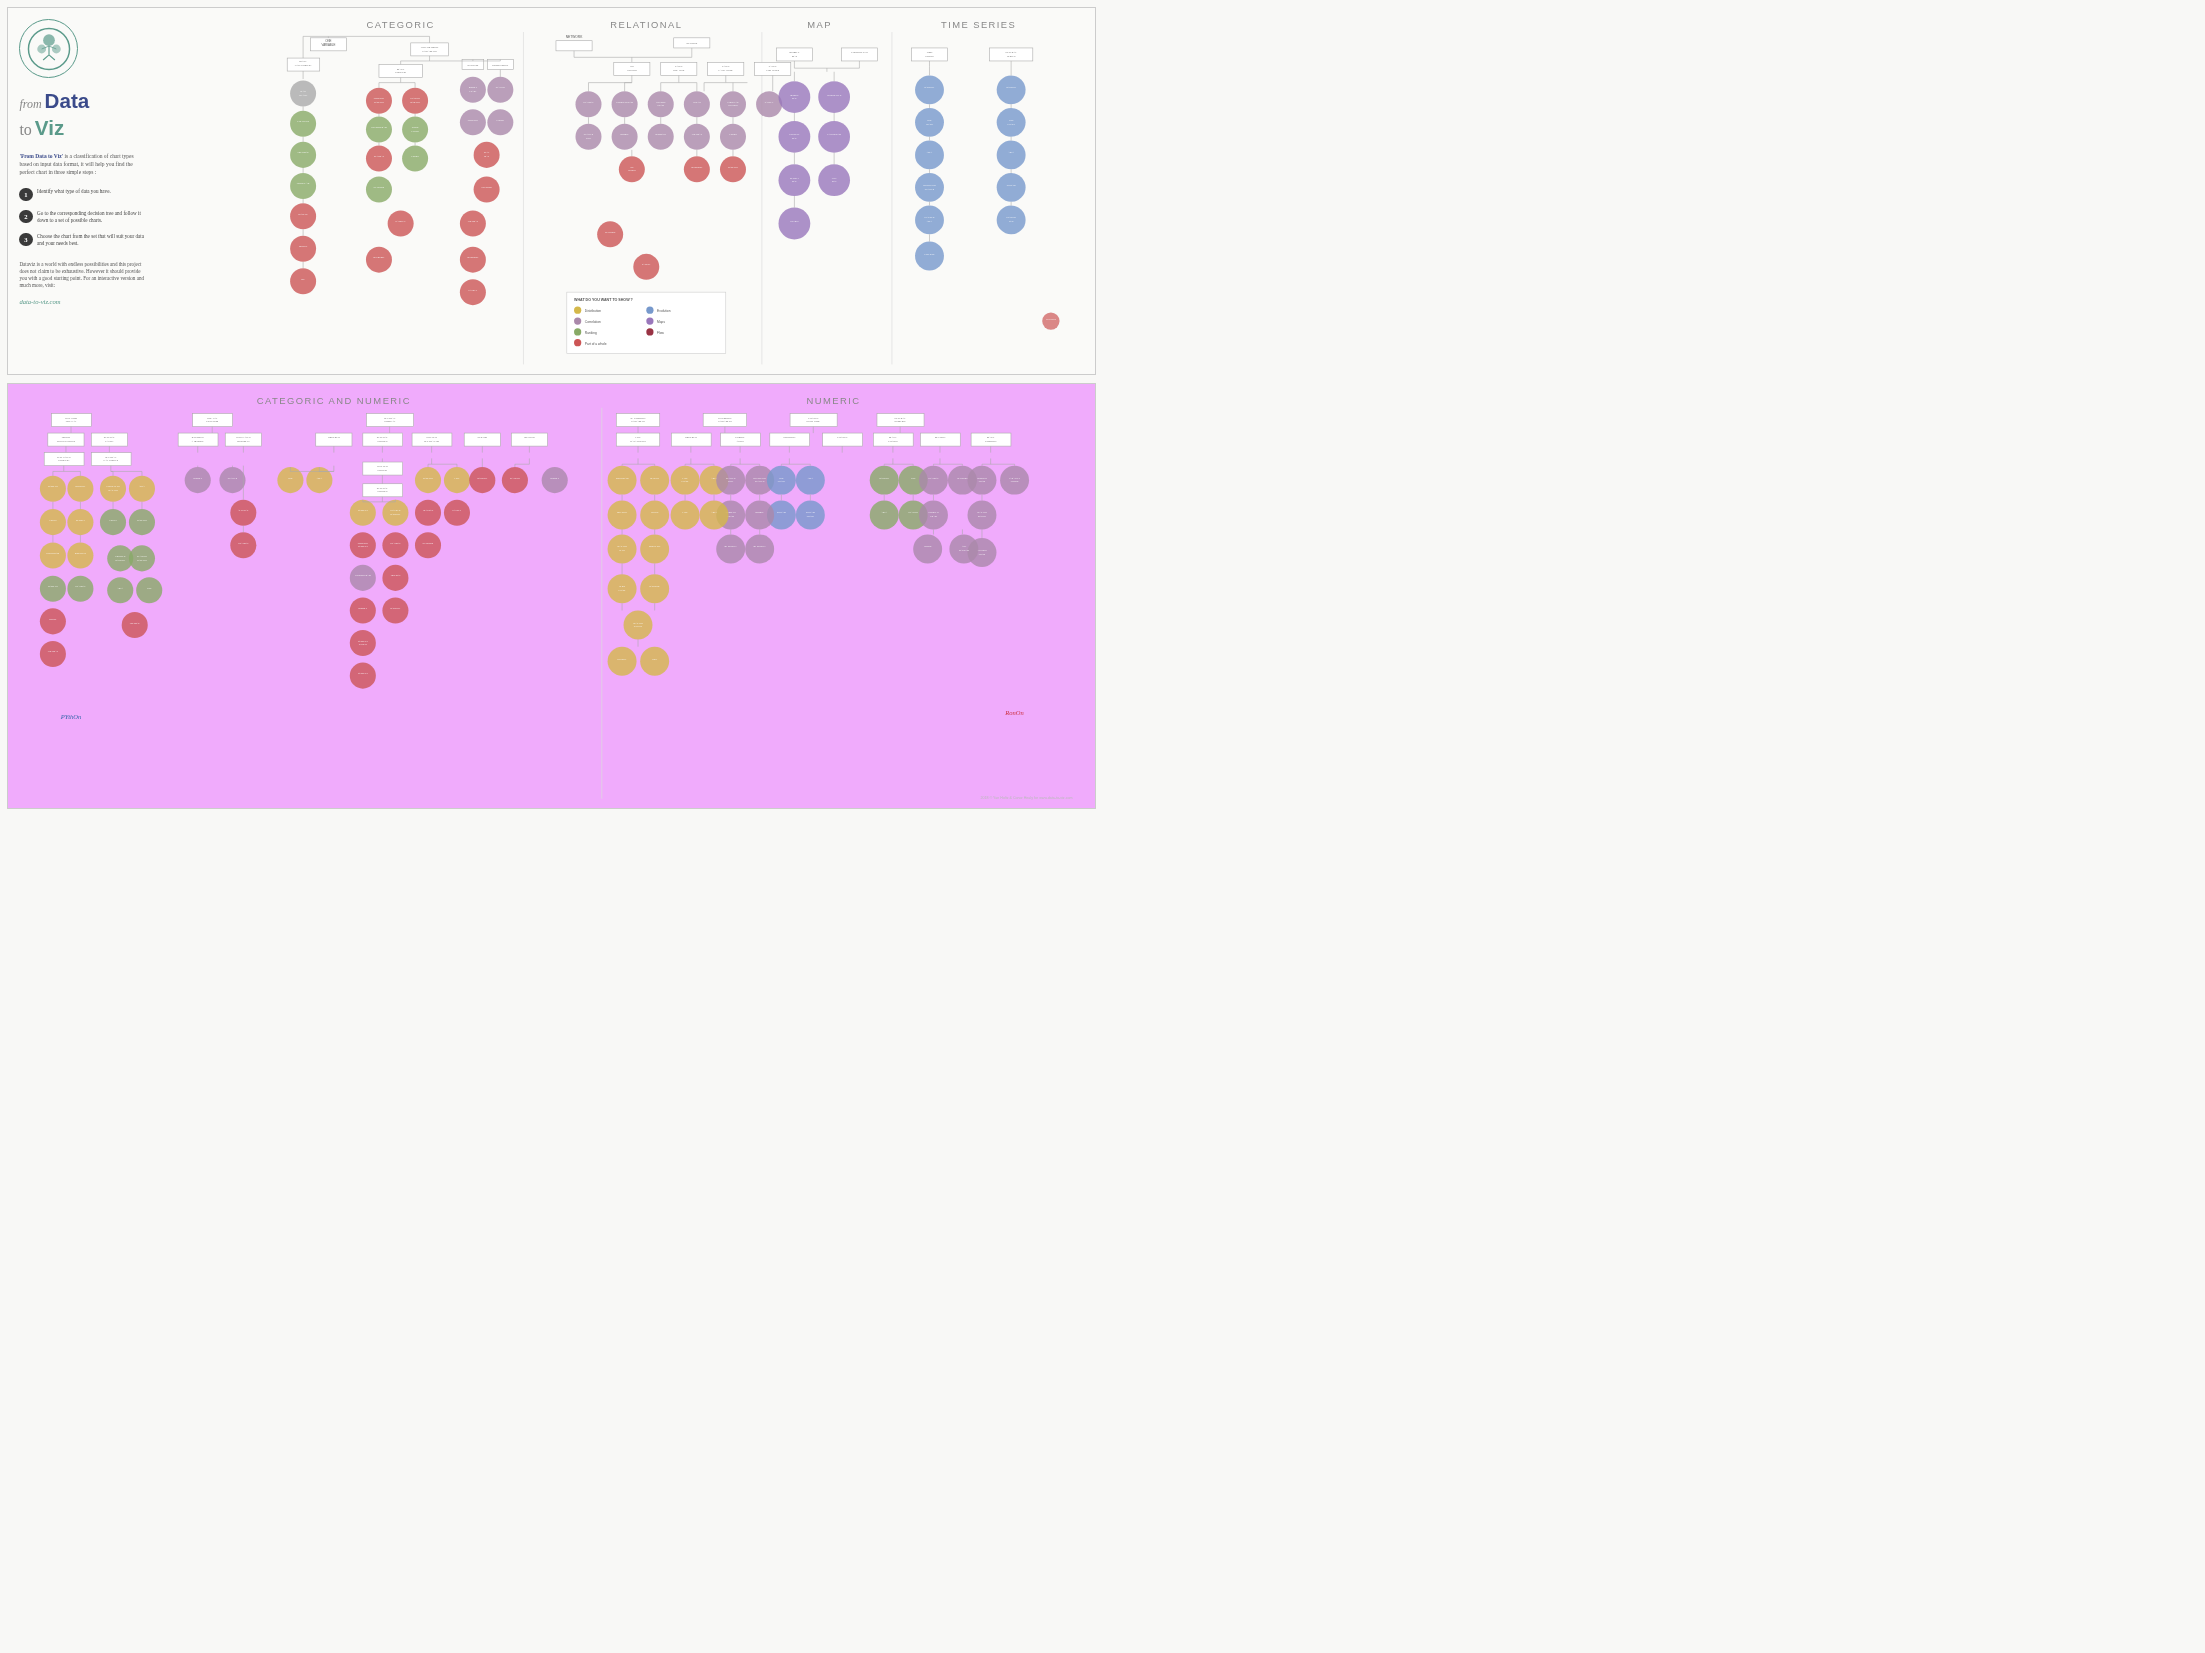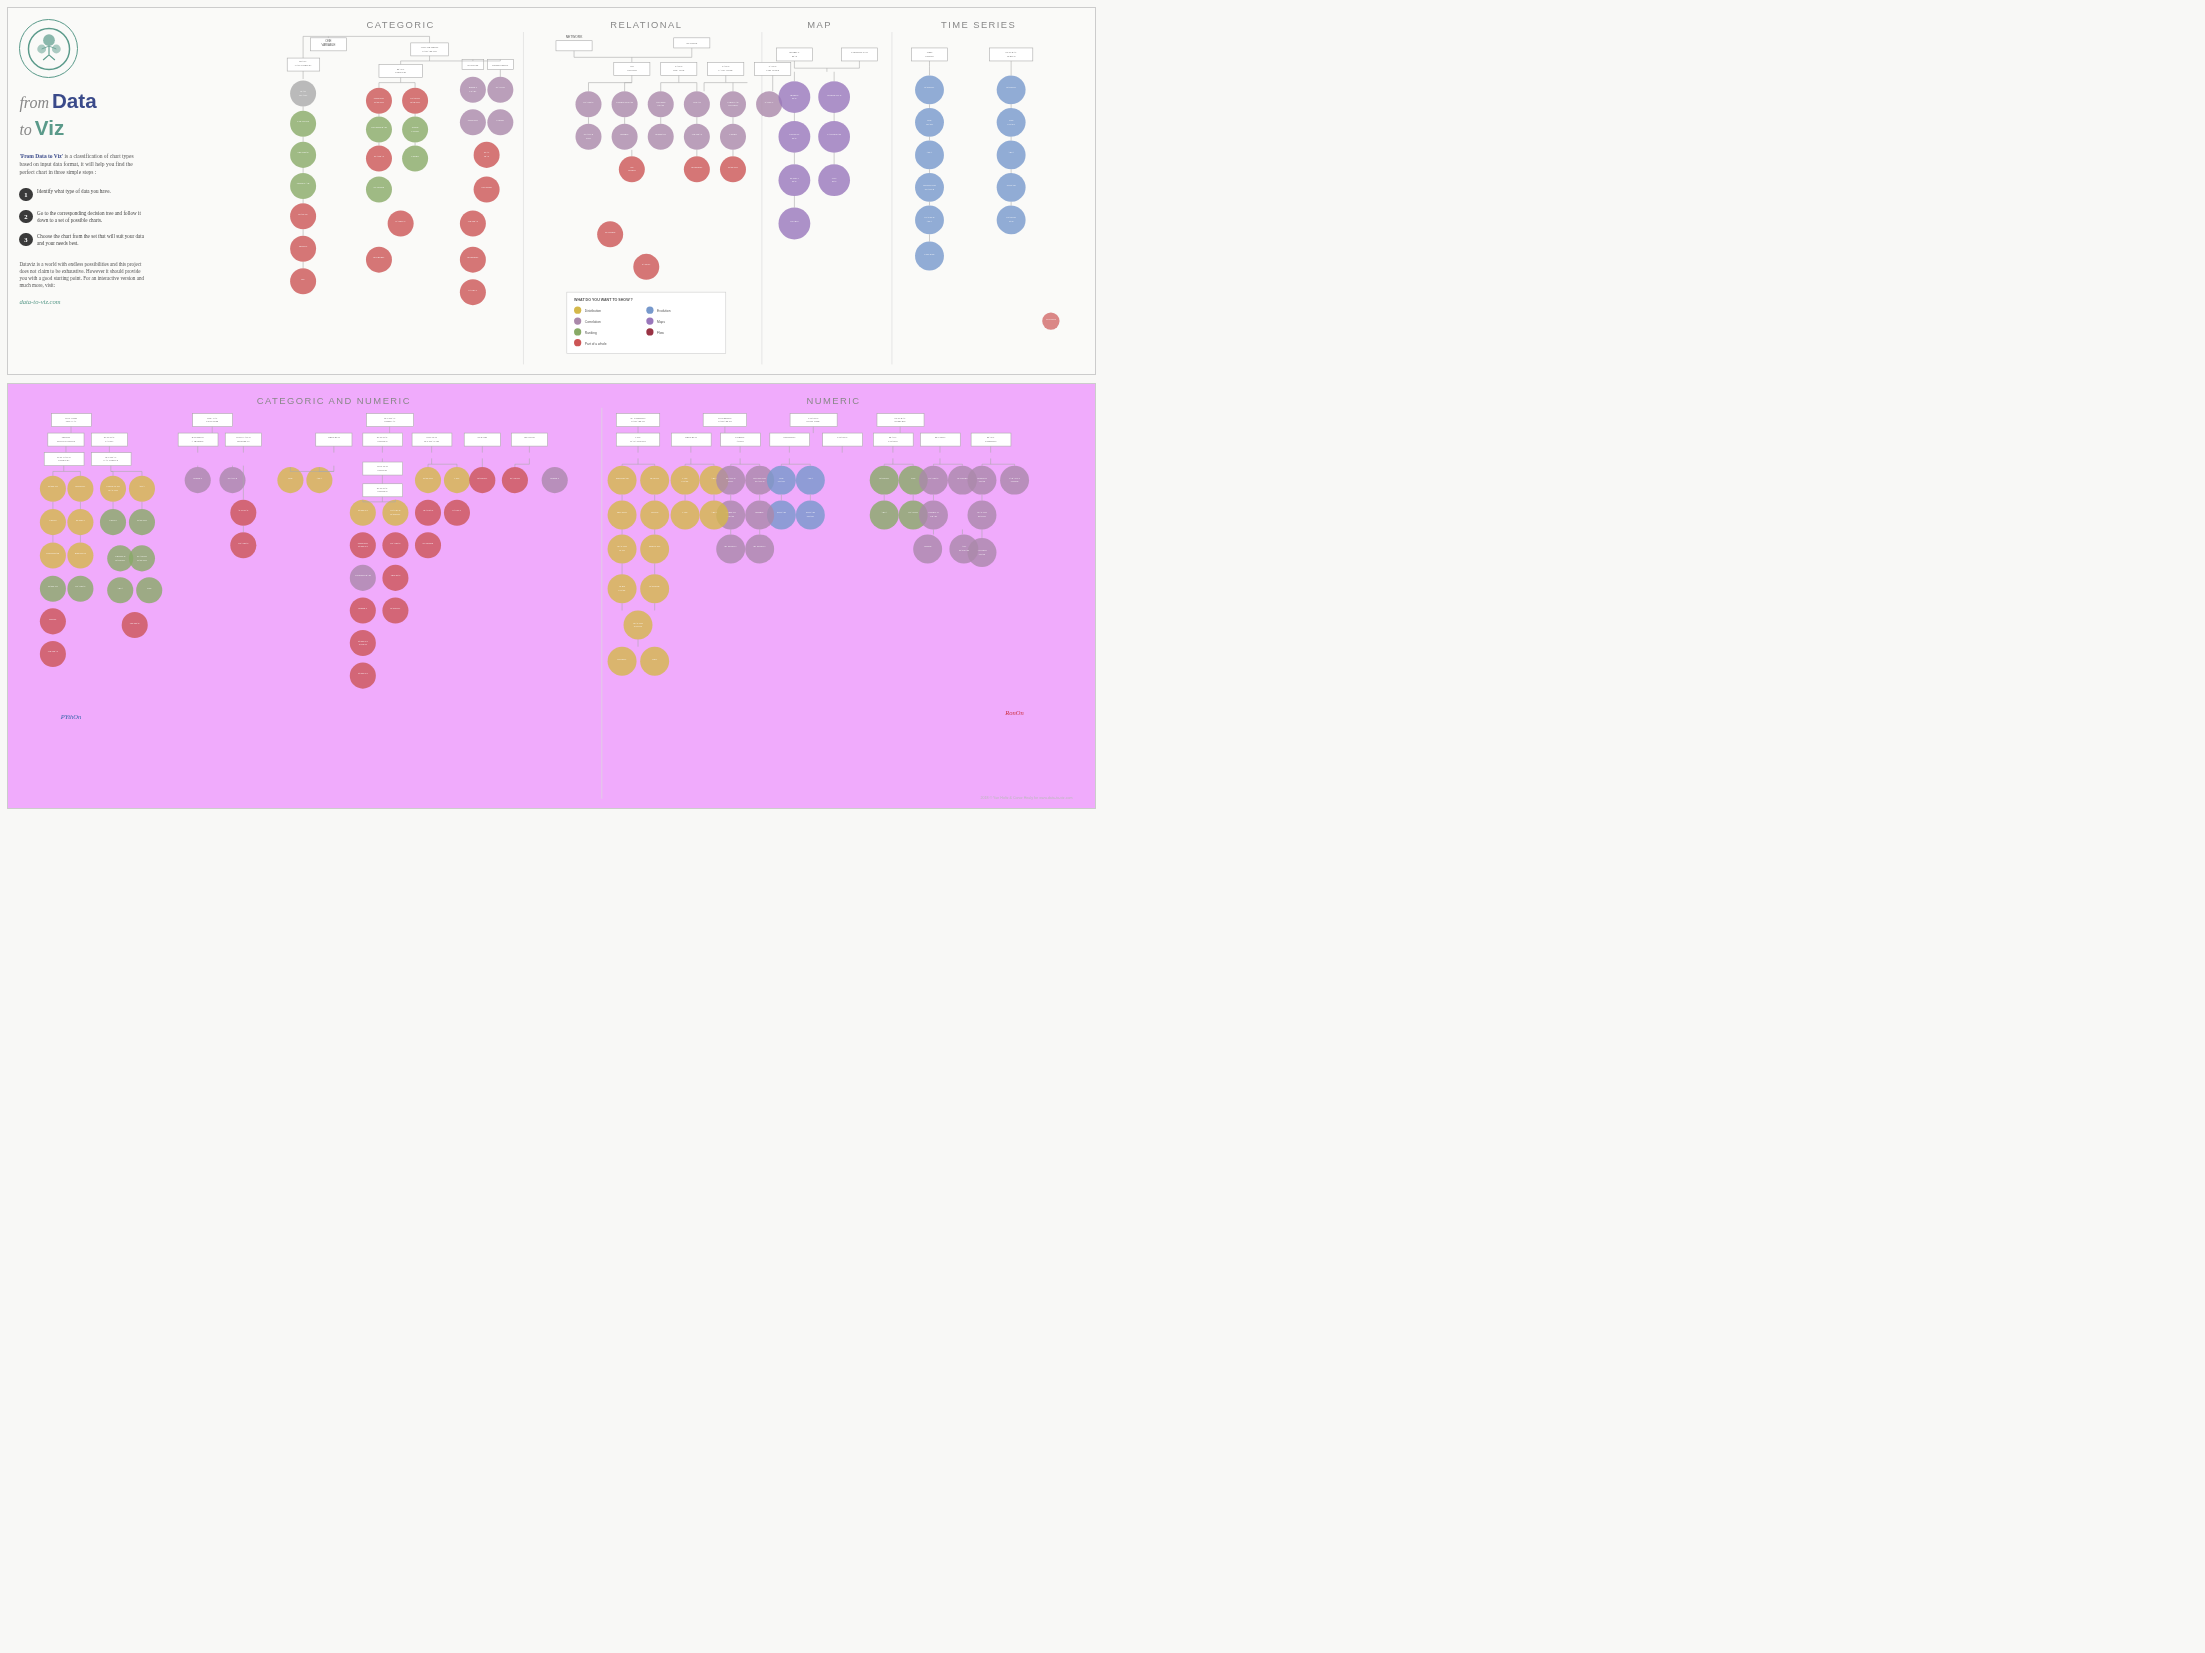--- a/index.html
+++ b/index.html
@@ -36,23 +36,23 @@
       align-items: center;
       justify-content: center;
       margin-bottom: 3.7px;
     }
 
     .brand-title {
       line-height: 1.3;
       margin-bottom: 5.9px;
     }
 
-    .brand-from { color: #888; font-style: italic; font-size: 16px; }
+    .brand-from { color: #888; font-style: italic; font-size: 12px; }
     .brand-data { color: #3a4a8a; font-size: 20.6px; font-weight: bold; font-family: 'Arial', sans-serif; }
-    .brand-to { color: #888; font-style: italic; font-size: 16px; }
+    .brand-to { color: #888; font-size: 16px; }
     .brand-viz { color: #5a9a8a; font-size: 20.6px; font-weight: bold; font-family: 'Arial', sans-serif; }
 
     .description { font-size: 5.5px; color: #555; line-height: 1.4; margin-bottom: 5.9px; }
     .description strong { color: #3a4a8a; }
 
     .step-item { display: flex; align-items: flex-start; gap: 4.4px; margin-bottom: 2.9px; }
     .step-circle {
       width: 13.2px; height: 13.2px; border-radius: 50%;
       background: #3a3a3a; color: white;
       font-size: 6.6px; display: flex; align-items: center; justify-content: center;

